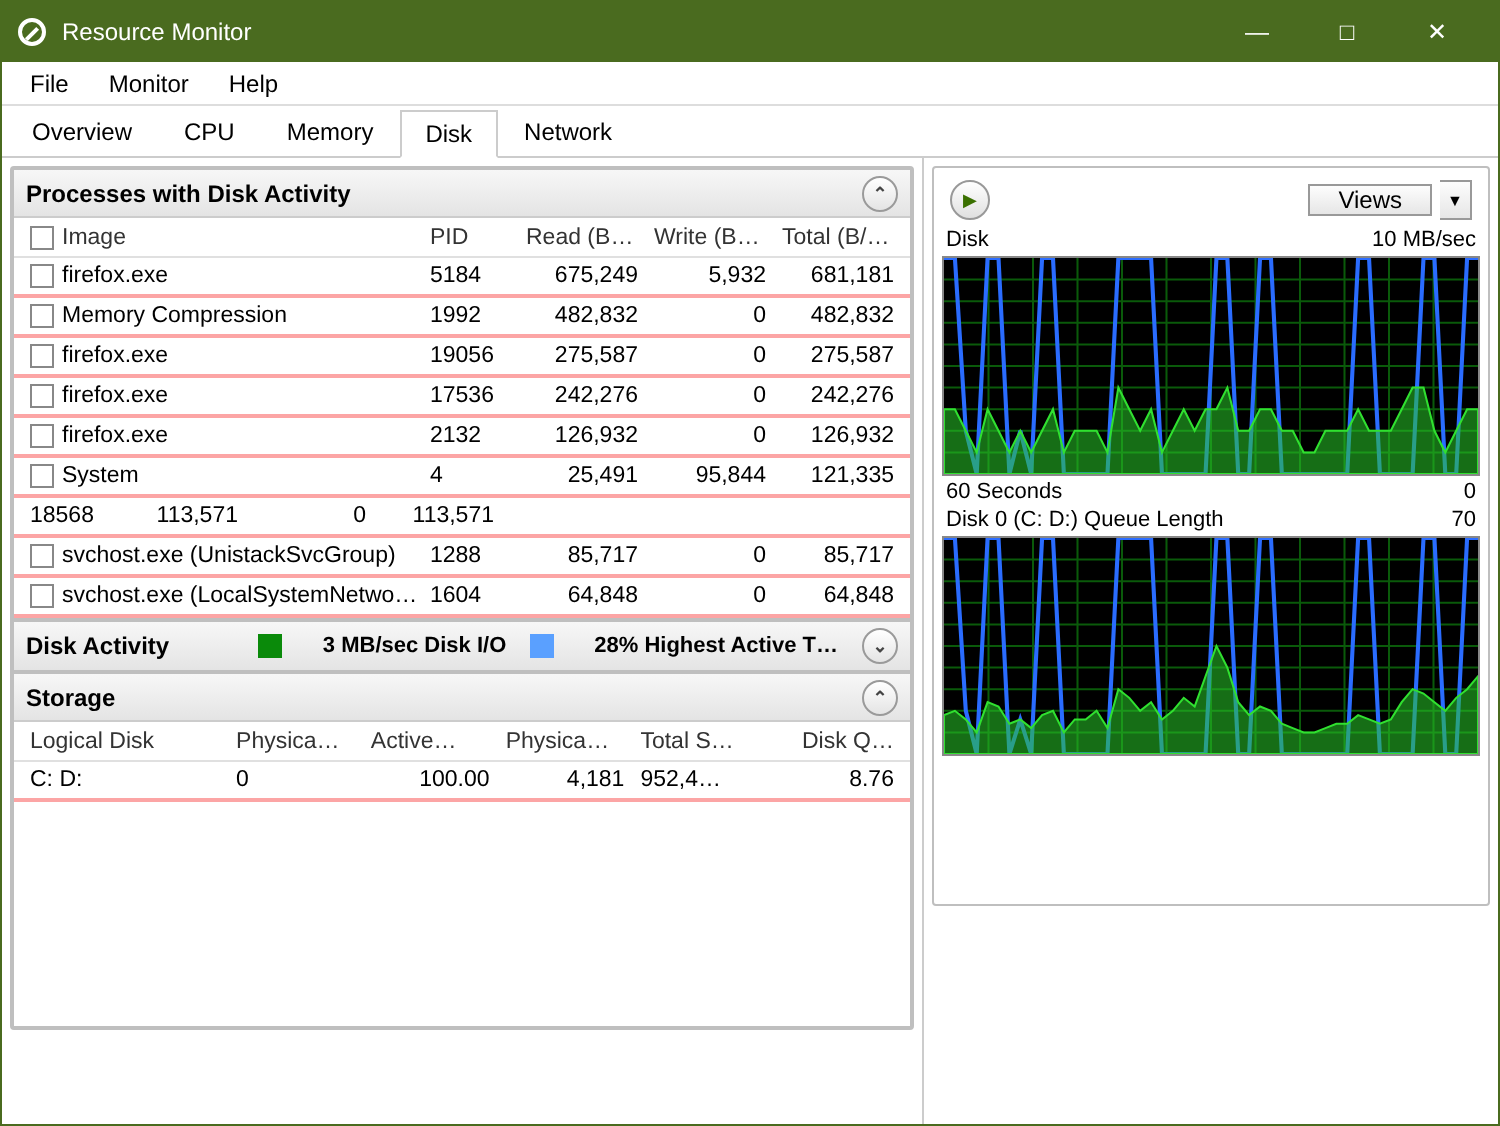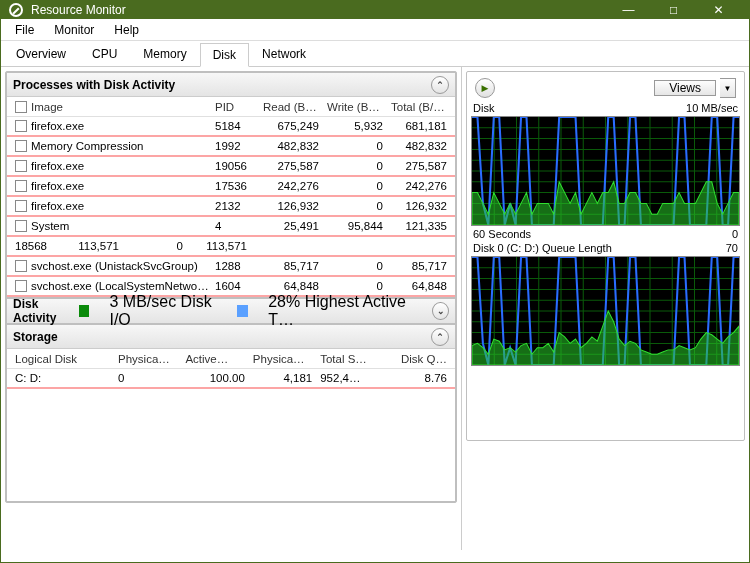--- a/index.html
+++ b/index.html
@@ -1,36 +1,36 @@
 <!DOCTYPE html>
 <html><head>
 <meta charset="utf-8">
 <style>
 * { box-sizing: border-box; margin: 0; padding: 0; }
 body { font-family: "Segoe UI", Tahoma, sans-serif; font-size: 12px; background: #fff; width: 750px; height: 563px; overflow: hidden; border: 1px solid #4a6b1f; }
-.titlebar { background: #4a6b1f; color: #fff; height: 18px; display: flex; align-items: center; padding: 0 8px; }
+.titlebar { background: #4a6b1f; color: #fff; height: 30px; display: flex; align-items: center; padding: 0 8px; }
 .titlebar .icon { width: 14px; height: 14px; border: 2px solid #fff; border-radius: 50%; margin-right: 8px; position: relative; }
 .titlebar .icon::after { content: ""; position: absolute; width: 2px; height: 8px; background: #fff; top: 2px; left: 4px; transform: rotate(45deg); }
 .titlebar .title { flex: 1; font-size: 12px; }
 .titlebar .winbtn { width: 45px; height: 30px; display: flex; align-items: center; justify-content: center; color: #fff; cursor: pointer; }
 .menubar { background: #fff; height: 22px; display: flex; align-items: center; padding: 0 4px; border-bottom: 1px solid #ddd; }
 .menubar .menu { padding: 2px 10px; cursor: pointer; }
 .tabbar { background: #fff; height: 26px; display: flex; align-items: flex-end; padding: 0 2px; border-bottom: 1px solid #ccc; }
 .tabbar .tab { padding: 4px 12px; border: 1px solid transparent; cursor: pointer; font-size: 12px; }
 .tabbar .tab.active { border: 1px solid #ccc; border-bottom: 1px solid #fff; background: #fff; position: relative; top: 1px; }
 .content { display: flex; height: calc(563px - 30px - 22px - 26px - 2px); }
 .leftpane { width: 460px; padding: 4px; overflow: hidden; display: flex; flex-direction: column; gap: 2px; }
 .rightpane { flex: 1; padding: 4px; border-left: 1px solid #ccc; overflow: hidden; }
 .panelbox { border: 1px solid #bfbfbf; border-radius: 2px; }
 .rightframe { border: 1px solid #bfbfbf; border-radius: 2px; padding: 4px; height: 370px; }
 .panel { border: 1px solid #bfbfbf; background: #fff; }
 .panel-header { background: linear-gradient(#f7f7f7, #e4e4e4); height: 24px; display: flex; align-items: center; padding: 0 6px; font-weight: bold; cursor: pointer; border-bottom: 1px solid #ccc; }
 .panel-header.collapsed { border-bottom: none; }
 .panel-header .spacer { flex: 1; }
-.panel-header .ind { display: flex; align-items: center; gap: 20px; font-weight: normal; margin-right: 12px; font-size: 16px; }
+.panel-header .ind { display: flex; align-items: center; gap: 20px; font-weight: bold; margin-right: 12px; font-size: 11px; }
 .panel-header .chip { width: 12px; height: 12px; }
 .chevbtn { width: 18px; height: 18px; border: 1px solid #9a9a9a; border-radius: 50%; background: linear-gradient(#fff,#e4e4e4); display: flex; align-items: center; justify-content: center; font-size: 9px; color: #444; }
 .thead, .trow { display: flex; align-items: center; height: 20px; padding: 0 4px; font-size: 11.5px; }
 .thead { border-bottom: 1px solid #e0e0e0; color: #333; }
 .thead .col, .trow .col { padding: 0 4px; overflow: hidden; white-space: nowrap; text-overflow: ellipsis; }
 .trow { border-bottom: 2px solid #fca5a5; }
 .ck { width: 12px; height: 12px; border: 1px solid #888; margin-right: 4px; flex-shrink: 0; }
 .col-img { flex: 1; display: flex; align-items: center; }
 .col-pid { width: 48px; text-align: left; }
 .col-r { width: 64px; text-align: right; }

